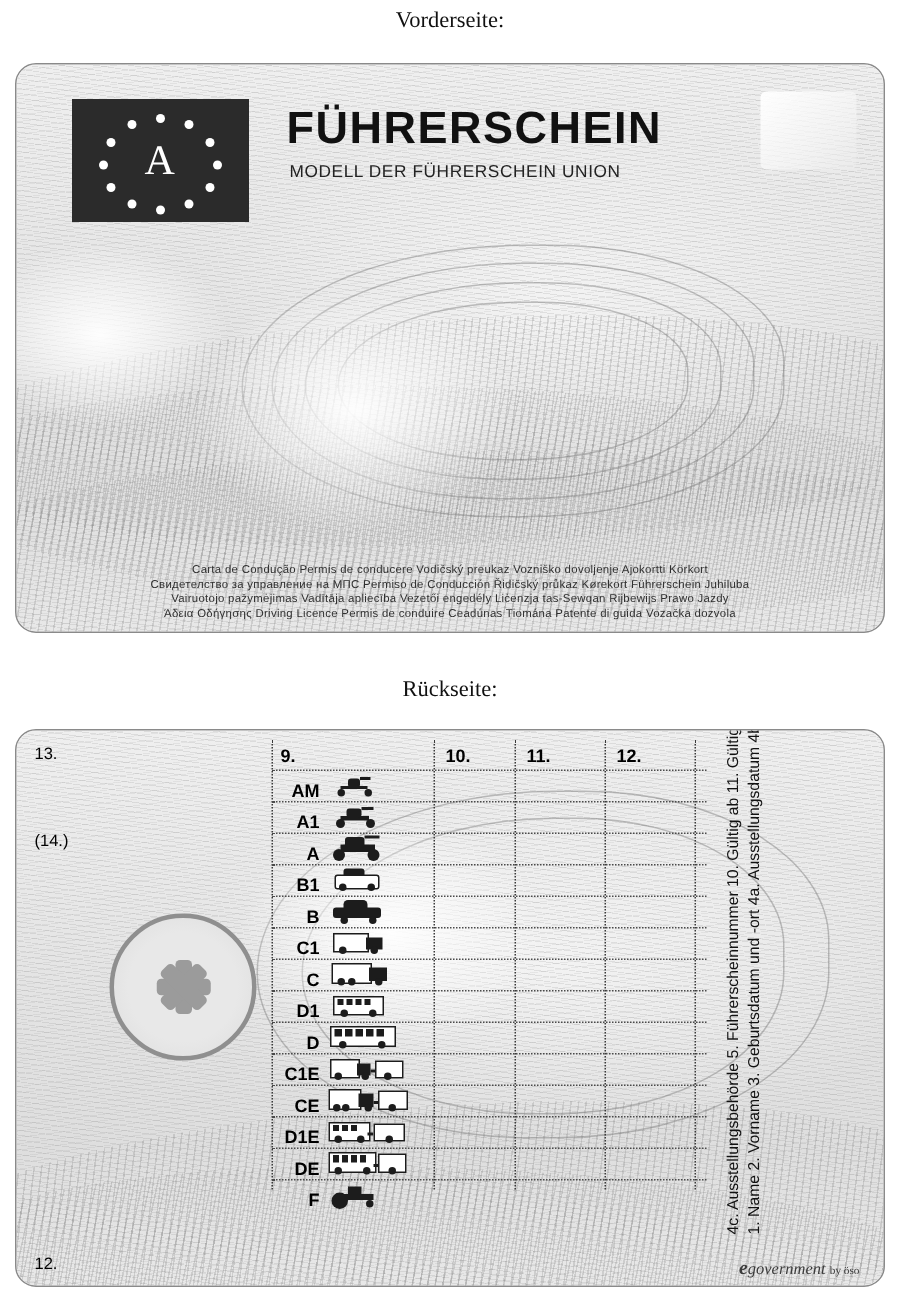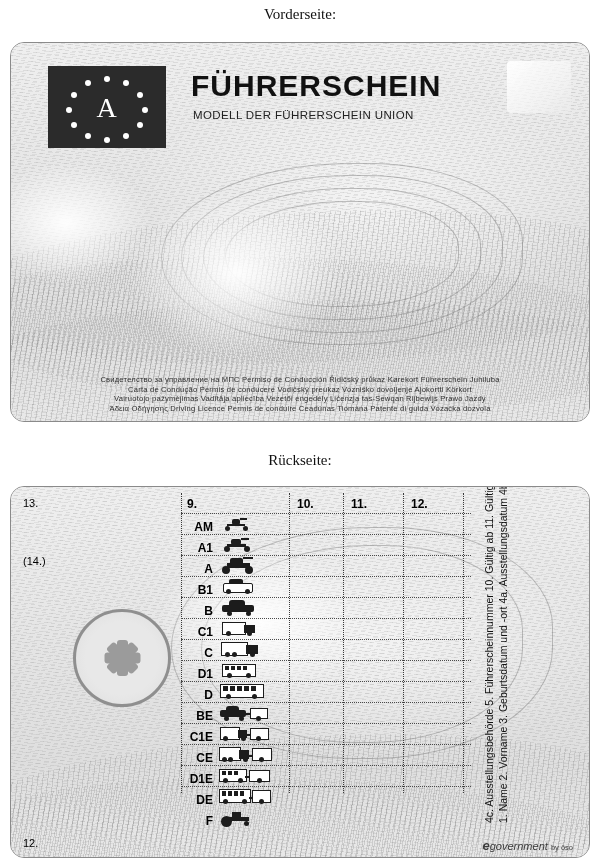--- a/index.html
+++ b/index.html
@@ -227,21 +227,21 @@
     font-family: "Liberation Sans", sans-serif;
   }
 
   .egov {
     position: absolute;
     right: 16px;
     bottom: 4px;
     font-size: 11px;
     color: #3c3c3c;
     font-style: italic;
-    font-family: Liberation Sans, sans-serif;
+    font-family: Liberation Serif, serif;
   }
   .egov b { font-size: 13px; }
   .egov span.small { font-size: 7.5px; font-style: normal; }
 </style>
 </head>
 <body>
 
 <div class="section-title" id="front-title">Vorderseite:</div>
 
 <div class="card" id="front-card">
@@ -277,22 +277,22 @@
     </svg>
     <div class="eu-letter">A</div>
   </div>
 
   <div class="fs-title">FÜHRERSCHEIN</div>
   <div class="fs-sub">MODELL DER FÜHRERSCHEIN UNION</div>
 
   <div class="hologram"></div>
 
   <div class="lang-block">
+    <span class="lang-line">Carta de Condução   Permis de conducere   Vodičský preukaz   Vozniško dovoljenje   Ajokortti   Körkort</span>
     <span class="lang-line">Свидетелство за управление на МПС  Permiso de Conducción  Řidičský průkaz  Kørekort  Führerschein  Juhiluba</span>
-    <span class="lang-line">Carta de Condução   Permis de conducere   Vodičský preukaz   Vozniško dovoljenje   Ajokortti   Körkort</span>
     <span class="lang-line">Vairuotojo pažymėjimas  Vadītāja apliecība  Vezetői engedély  Liċenzja tas-Sewqan  Rijbewijs  Prawo Jazdy</span>
     <span class="lang-line">Άδεια Οδήγησης  Driving Licence  Permis de conduire  Ceadúnas Tiomána  Patente di guida  Vozačka dozvola</span>
   </div>
 </div>
 
 <div class="section-title" id="back-title">Rückseite:</div>
 
 <div class="card" id="back-card">
   <div class="guilloche"></div>
   <div class="wave-band" style="top:250px;"></div>
@@ -436,32 +436,20 @@
           <div class="pg" style="left:4px; top:3px; width:5px; height:5px;"></div>
           <div class="pg" style="left:11px; top:3px; width:5px; height:5px;"></div>
           <div class="pg" style="left:18px; top:3px; width:5px; height:5px;"></div>
           <div class="pg" style="left:25px; top:3px; width:5px; height:5px;"></div>
           <div class="pg" style="left:32px; top:3px; width:5px; height:5px;"></div>
           <div class="wheel sm" style="left:7px; top:11px;"></div>
           <div class="wheel sm" style="left:33px; top:11px;"></div>
         </div>
       </div>
 
-      <div class="cat-row">
-        <div class="cat-code">BE</div>
-        <div class="cat-pic">
-          <div class="pg" style="left:1px; top:6px; width:26px; height:7px; border-radius:2px;"></div>
-          <div class="pg" style="left:7px; top:2px; width:13px; height:5px; border-radius:3px 3px 0 0;"></div>
-          <div class="wheel sm" style="left:5px; top:12px;"></div>
-          <div class="wheel sm" style="left:20px; top:12px;"></div>
-          <div class="pg" style="left:27px; top:9px; width:4px; height:2px;"></div>
-          <div class="body-out" style="left:31px; top:4px; width:16px; height:9px;"></div>
-          <div class="wheel sm" style="left:37px; top:12px;"></div>
-        </div>
-      </div>
 
       <div class="cat-row">
         <div class="cat-code">C1E</div>
         <div class="cat-pic">
           <div class="body-out" style="left:1px; top:2px; width:18px; height:11px;"></div>
           <div class="pg" style="left:19px; top:5px; width:9px; height:8px;"></div>
           <div class="wheel sm" style="left:4px; top:11px;"></div>
           <div class="wheel sm" style="left:22px; top:11px;"></div>
           <div class="pg" style="left:28px; top:9px; width:3px; height:2px;"></div>
           <div class="body-out" style="left:31px; top:3px; width:17px; height:10px;"></div>

